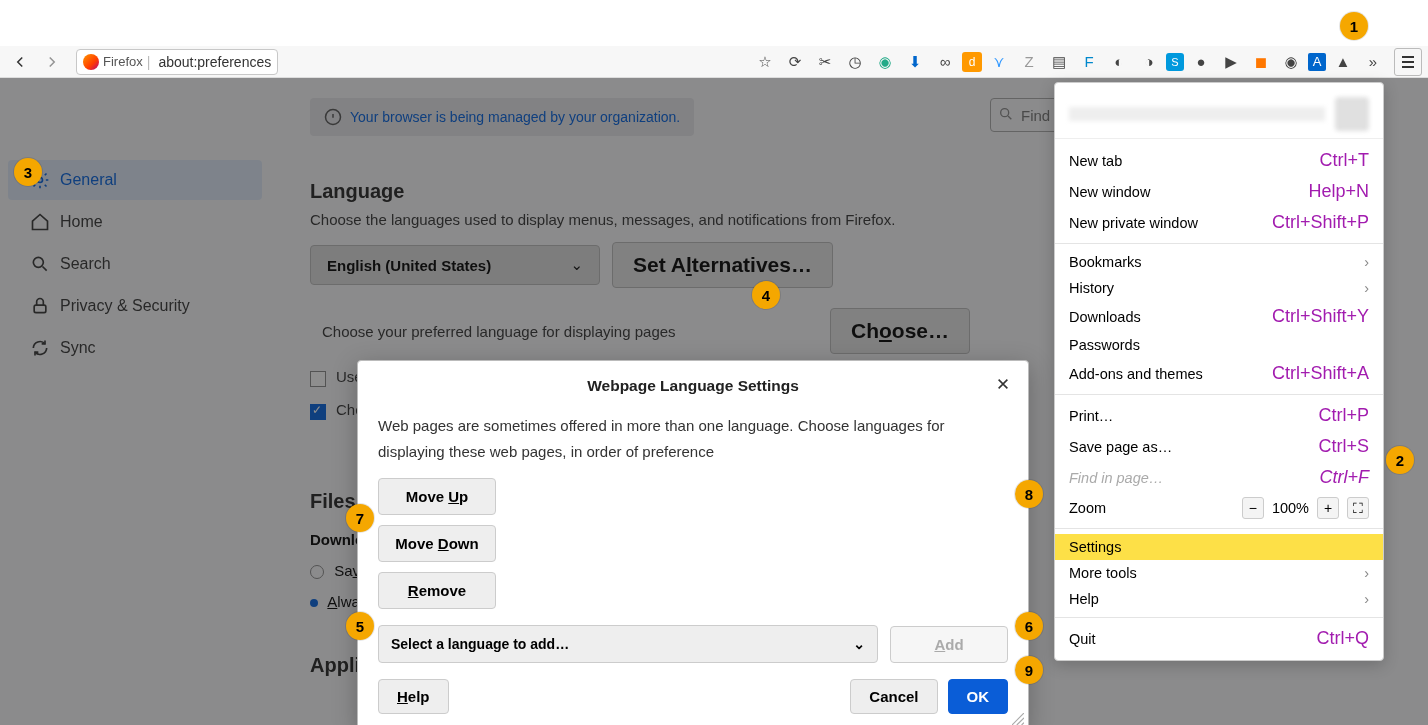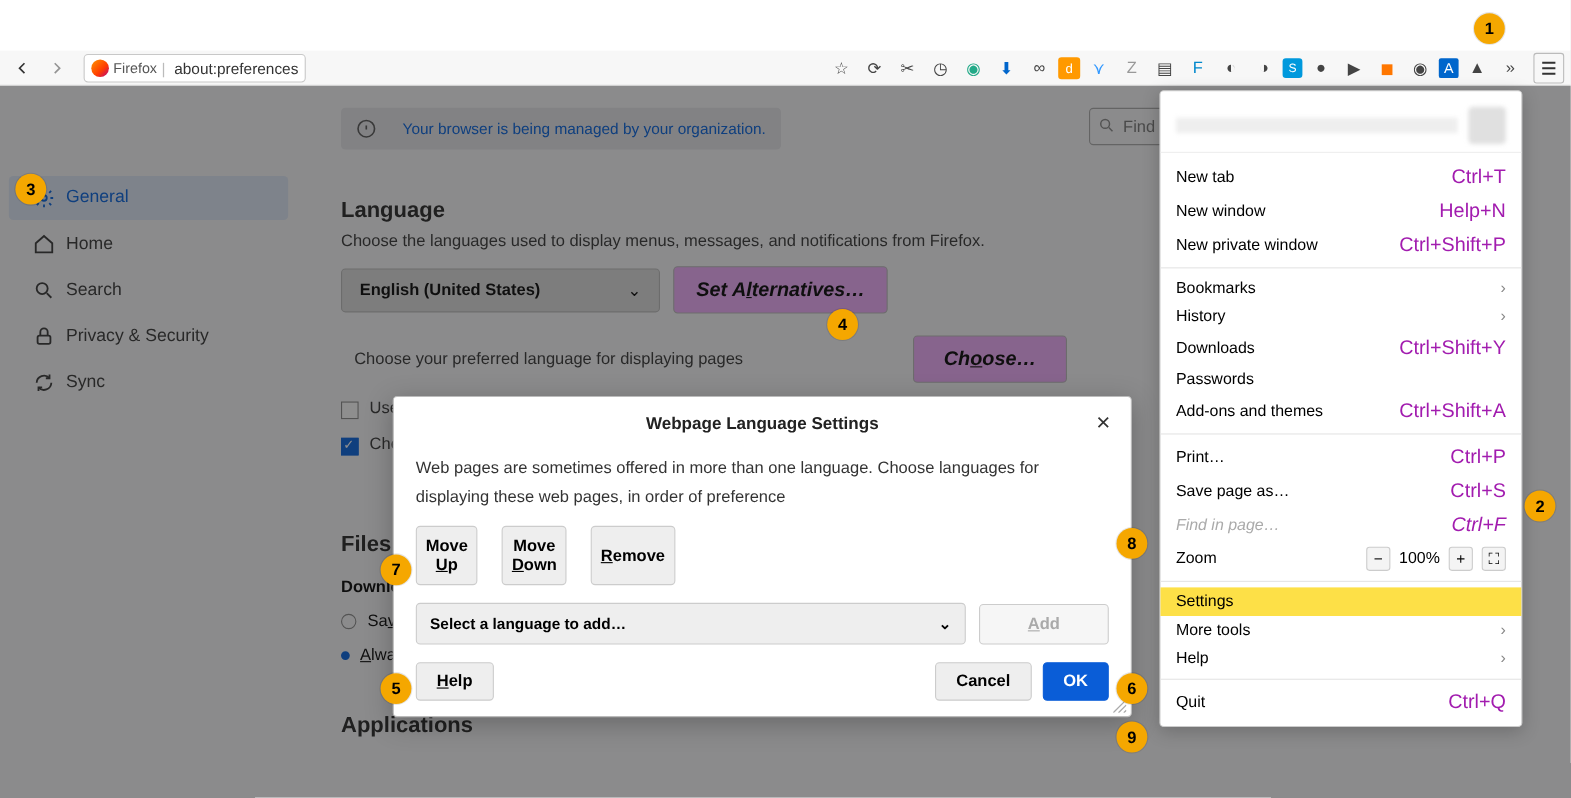--- a/index.html
+++ b/index.html
@@ -29,31 +29,31 @@
 .overlay-dim { position: absolute; top: 78px; left: 0; right: 0; bottom: 0; background: rgba(30,30,30,0.5); }
 
 
 .sidebar { width: 270px; padding-top: 80px; }
 .sidebar-item { display: flex; align-items: center; gap: 10px; padding: 10px 22px; font-size: 16px; color: #333; cursor: pointer; border-radius: 4px; margin: 2px 8px; }
 .sidebar-item.active { color: #0060df; background: rgba(0,96,223,0.1); }
 .sidebar-icon { width: 20px; height: 20px; display: flex; align-items: center; justify-content: center; }
 
 
 .main { flex: 1; padding: 20px 40px; max-width: 760px; position: relative; }
-.org-notice { background: #e6e6ea; border-radius: 4px; padding: 10px 14px; font-size: 14px; color: #333; display: inline-flex; align-items: center; gap: 24px; }
+.org-notice { background: #e6e6ea; border-radius: 4px; padding: 10px 14px; font-size: 14px; color: #333; display: inline-flex; align-items: center; gap: 8px; }
 .org-notice .link { color: #0060df; }
 .find-box { position: absolute; right: -200px; top: 20px; }
 .find-input { width: 240px; height: 34px; border: 1px solid #aaa; border-radius: 4px; padding: 0 10px 0 30px; font-size: 15px; background: transparent; }
 .find-search-icon { position: absolute; left: 8px; top: 8px; color: #888; }
 
 .section-title { font-size: 20px; font-weight: 600; margin-top: 44px; color: #222; }
 .sub-text { font-size: 15px; color: #333; margin-top: 8px; }
 .row { display: flex; gap: 12px; margin-top: 14px; align-items: center; }
 .select-btn { background: #ddd; border: 1px solid #bbb; border-radius: 4px; padding: 10px 16px; font-size: 15px; cursor: pointer; display: flex; align-items: center; gap: 10px; min-width: 290px; justify-content: space-between; }
-.btn { background: #f0abfc; border: 1px solid #bbb; border-radius: 4px; padding: 10px 20px; font-size: 18px; cursor: pointer; font-weight: 600; font-style: italic; }
+.btn { background: #e5e5e5; border: 1px solid #bbb; border-radius: 4px; padding: 10px 20px; font-size: 21px; cursor: pointer; font-weight: 600; }
 .check-row { display: flex; align-items: flex-start; gap: 10px; margin-top: 14px; font-size: 15px; color: #333; }
 .checkbox { width: 16px; height: 16px; border: 1px solid #888; background: #fff; margin-top: 3px; flex-shrink: 0; }
 .checkbox.checked { background: #0060df; border-color: #0060df; position: relative; }
 .checkbox.checked::after { content: "✓"; color: #fff; font-size: 12px; position: absolute; left: 1px; top: -2px; }
 .radio { width: 14px; height: 14px; border: 1px solid #888; border-radius: 50%; display: inline-block; vertical-align: middle; margin-right: 6px; }
 .radio.checked { border: 4px solid #0060df; width: 6px; height: 6px; }
 
 
 .app-menu { position: absolute; top: 82px; right: 44px; width: 330px; background: #fff; border: 1px solid #ccc; border-radius: 4px; box-shadow: 0 4px 16px rgba(0,0,0,0.2); padding: 6px 0; font-size: 14.5px; }
 .menu-header { height: 50px; display:flex; align-items:center; padding: 0 14px; gap:10px; border-bottom: 1px solid #eee; margin-bottom: 6px; }
@@ -255,21 +255,21 @@
   <div class="modal">
     <div class="modal-title">Webpage Language Settings</div>
     <div class="modal-close">
       <svg viewBox="0 0 16 16" width="14" height="14" stroke="#333" stroke-width="1.8">
           <path d="M3 3l10 10M13 3L3 13"></path>
         </svg>
     </div>
     <div class="modal-desc">Web pages are sometimes offered in more than one language. Choose languages for displaying these web pages, in order of preference</div>
 
     <div style="display:flex;gap:14px;margin-top:14px;align-items:flex-start">
-      <div style="width:118px;display:flex;flex-direction:row;gap:22px">
+      <div style="width:118px;display:flex;flex-direction:column;gap:10px">
         <button class="side-btn">Move <span class="underline-key">U</span>p</button>
         <button class="side-btn">Move <span class="underline-key">D</span>own</button>
         <button class="side-btn"><span class="underline-key">R</span>emove</button>
       </div>
     </div>
 
     <div class="add-row">
       <div class="add-select">
         <span>Select a language to add…</span>
         <span>⌄</span>

